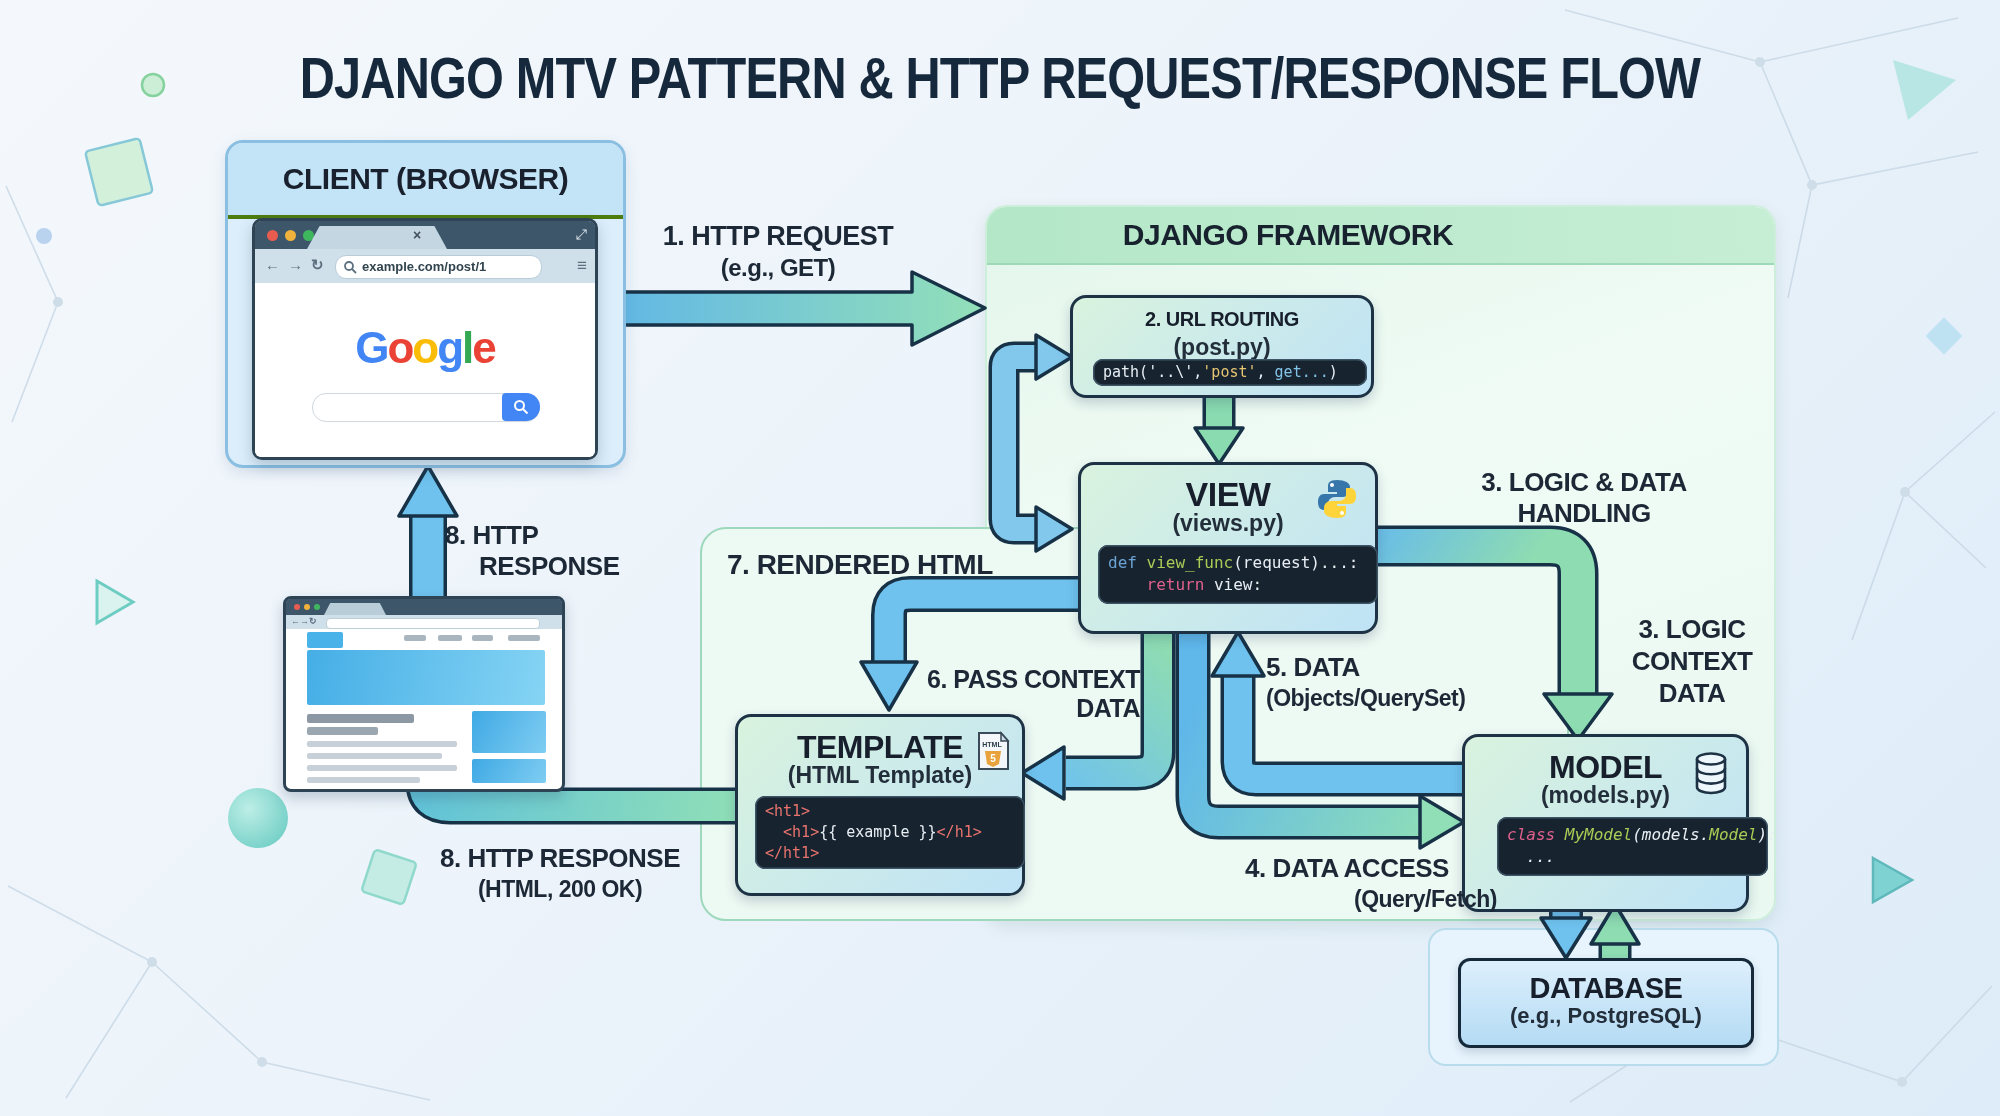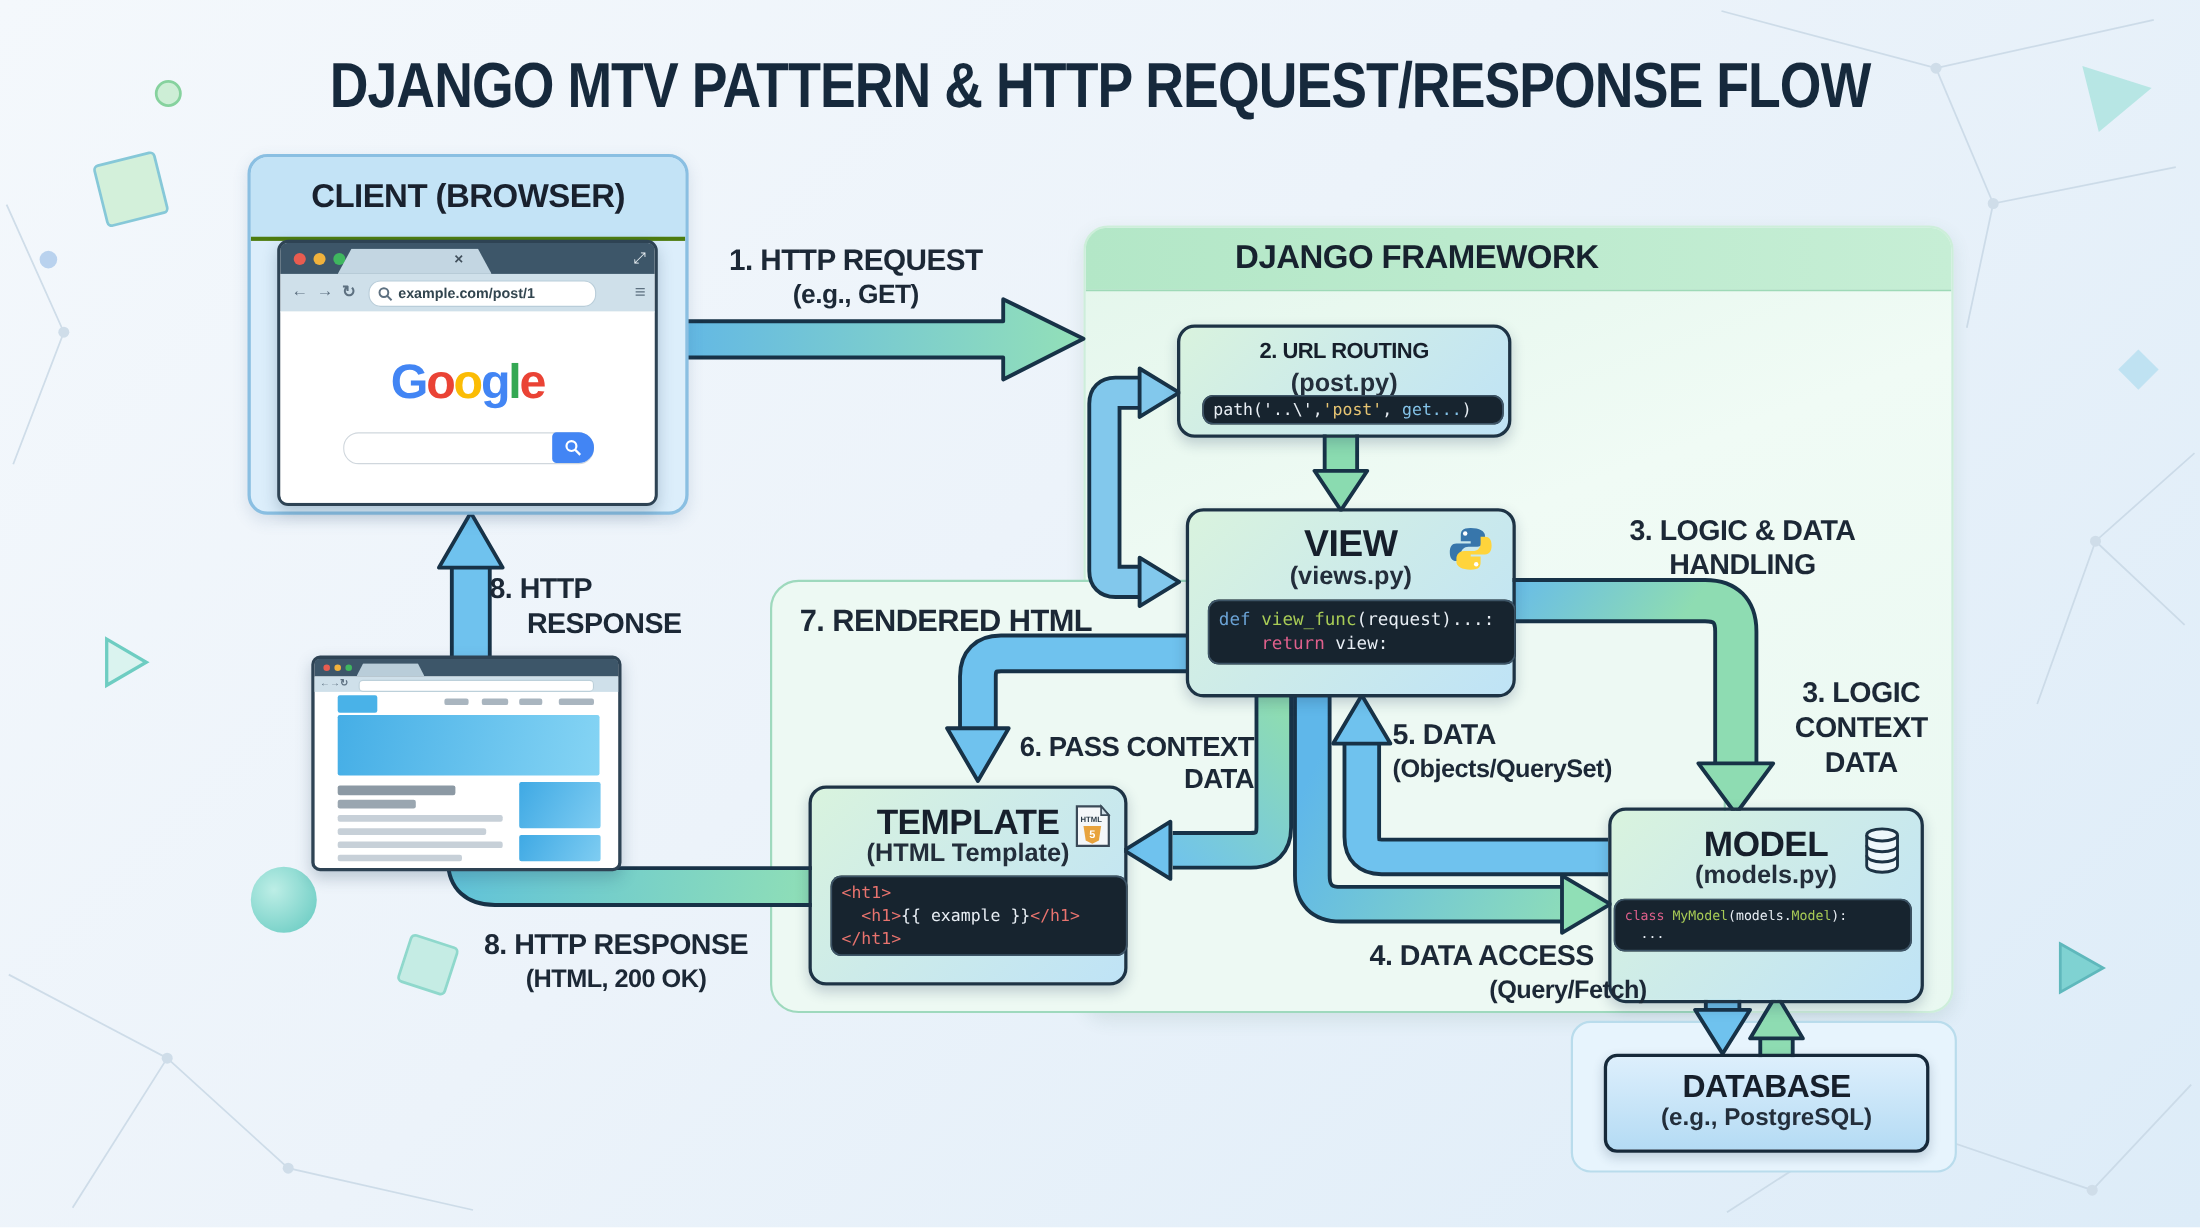--- a/index.html
+++ b/index.html
@@ -329,21 +329,21 @@
     <div class="abs node-title" style="top:12px;font-size:32px;">MODEL</div>
     <div class="abs node-sub" style="top:45px;font-size:23px;">(models.py)</div>
     <svg class="abs" style="right:16px;top:14px;" width="38" height="44" viewBox="0 0 38 44">
       <g stroke="#1d3345" stroke-width="2.6" fill="#eef7fb">
         <path d="M5 8 v28 c0 3.5 6.3 6 14 6 s14-2.5 14-6 V8"></path>
         <ellipse cx="19" cy="8" rx="14" ry="5.5"></ellipse>
         <path d="M5 17.3 c0 3.5 6.3 6 14 6 s14-2.5 14-6" fill="none"></path>
         <path d="M5 26.6 c0 3.5 6.3 6 14 6 s14-2.5 14-6" fill="none"></path>
       </g>
     </svg>
-    <div class="abs code" style="left:2px;top:80px;width:251px;font-size:12px;">
+    <div class="abs code" style="left:32px;top:80px;width:251px;font-size:16px;font-style:italic;">
         <div class="code-line"><span class="tok-pink">class </span><span class="tok-fn">MyModel</span><span class="tok-fg">(models.</span><span class="tok-fn">Model</span><span class="tok-fg">):</span></div>
         <div class="code-line"><span class="tok-fg">  ...</span></div>
       </div>
   </div>
 
   <div class="abs" style="left:1458px;top:958px;width:290px;height:84px;border:3.5px solid #16293a;border-radius:12px;
               background:linear-gradient(180deg,#ddeffc,#b4dbf4);box-shadow:0 4px 10px rgba(30,60,90,.2);">
     <div class="abs node-title" style="top:11px;font-size:29px;">DATABASE</div>
     <div class="abs node-sub" style="top:42px;font-size:22px;">(e.g., PostgreSQL)</div>
   </div>

